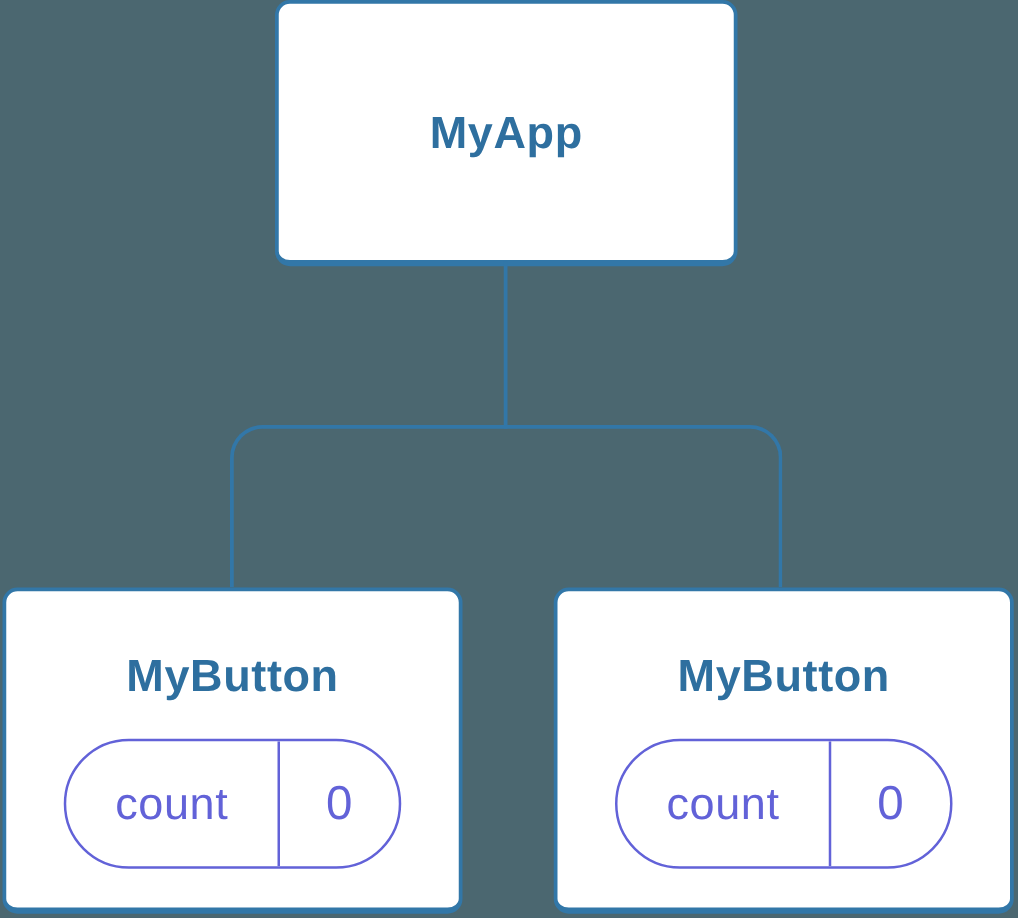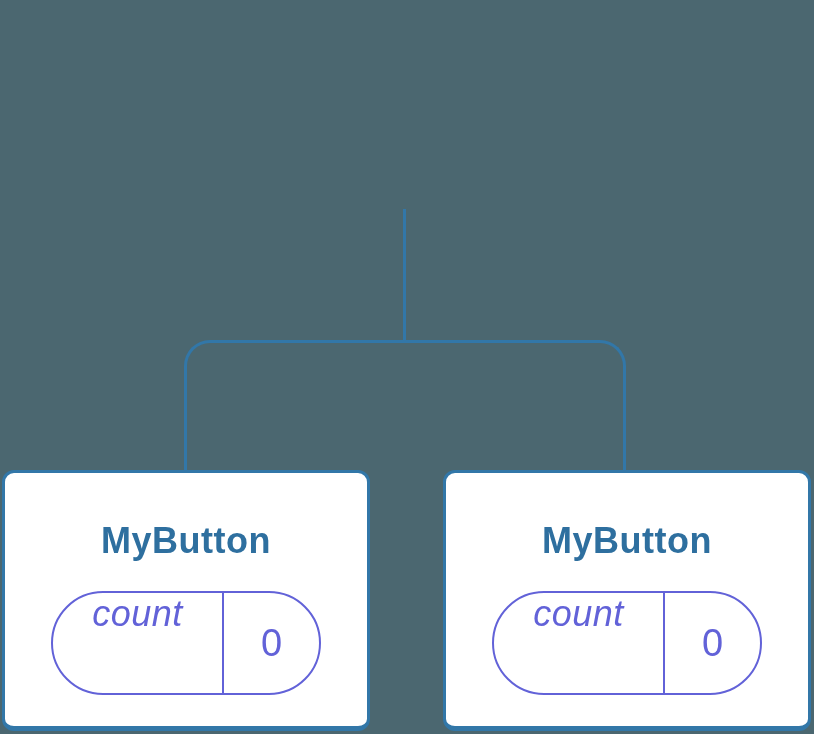--- a/index.html
+++ b/index.html
@@ -96,22 +96,22 @@
     border-radius: 52px;
     display: flex;
     align-items: stretch;
     background: var(--node-fill, #ffffff);
     overflow: hidden;
   }
   .state-name-cell {
     flex: 0 0 63.5%;
     border-right: 2px solid var(--state-accent, #6262d8);
     display: flex;
+    align-items: center;
     justify-content: center;
-    font-style: italic;
   }
   .state-value-cell {
     flex: 1 1 auto;
     display: flex;
     align-items: center;
     justify-content: center;
   }
   .state-name {
     color: var(--state-accent, #6262d8);
     font-size: 36px;
@@ -122,20 +122,23 @@
     color: var(--state-accent, #6262d8);
     font-size: 38px;
     font-weight: 400;
   }
 </style>
 </head>
 <body>
 
 <div class="stage">
 
+  <div class="node node-root">
+    <div class="node-title">MyApp</div>
+  </div>
 
   <div class="connector-stem"></div>
 
   <div class="connector-bracket"></div>
 
   <div class="node node-child-left">
     <div class="node-title">MyButton</div>
     <div class="state-pill">
       <div class="state-name-cell">
         <span class="state-name">count</span>

